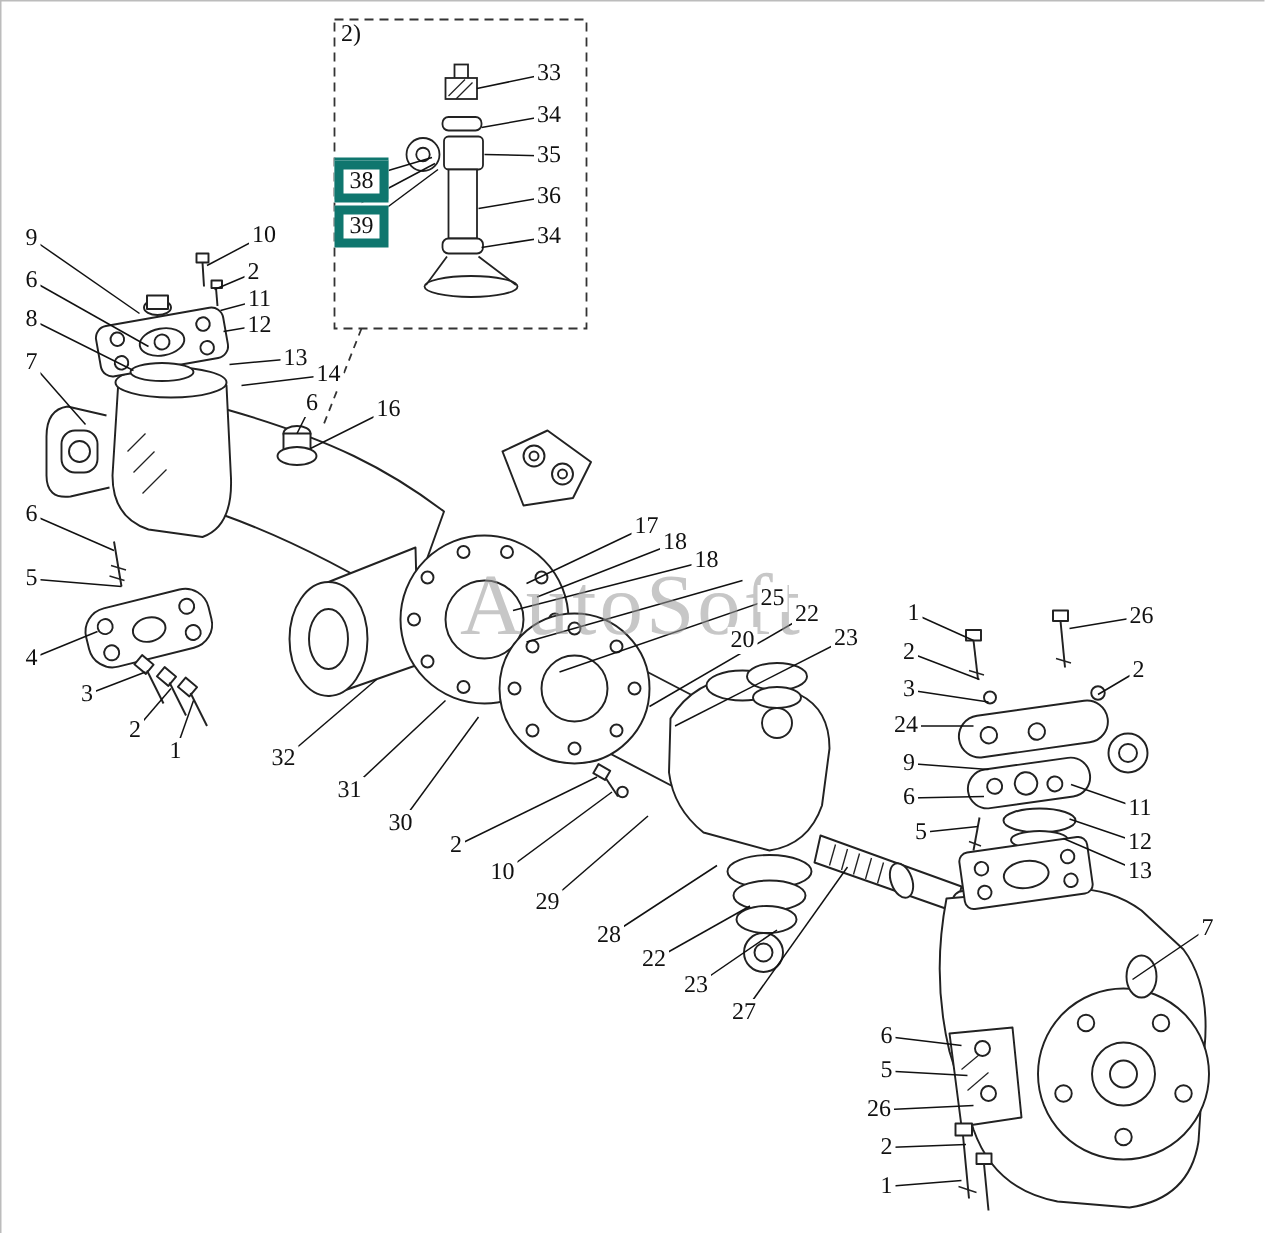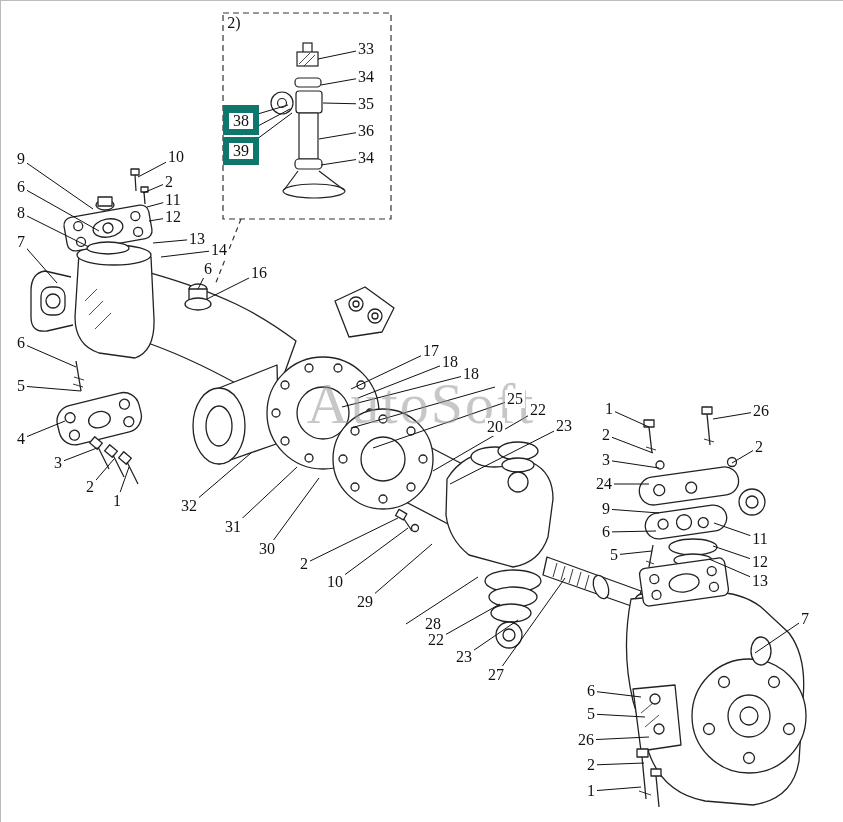--- a/index.html
+++ b/index.html
@@ -375,19 +375,19 @@
       <span class="callout" style="left: 590px; top: 713px;">5</span>
       <span class="callout" style="left: 585px; top: 739px;">26</span>
       <span class="callout" style="left: 590px; top: 764px;">2</span>
       <span class="callout" style="left: 590px; top: 790px;">1</span>
       <span class="callout" style="left: 188px; top: 505px;">32</span>
       <span class="callout" style="left: 232px; top: 526px;">31</span>
       <span class="callout" style="left: 266px; top: 548px;">30</span>
       <span class="callout" style="left: 303px; top: 563px;">2</span>
       <span class="callout" style="left: 334px; top: 581px;">10</span>
       <span class="callout" style="left: 364px; top: 601px;">29</span>
-      <span class="callout" style="left: 405px; top: 623px; margin-left: 27px;">28</span>
+      <span class="callout" style="left: 405px; top: 623px;">28</span>
       <span class="callout" style="left: 435px; top: 639px;">22</span>
       <span class="callout" style="left: 463px; top: 656px;">23</span>
       <span class="callout" style="left: 495px; top: 674px;">27</span>
     </div>
 
 </div>
 
 </body></html>

